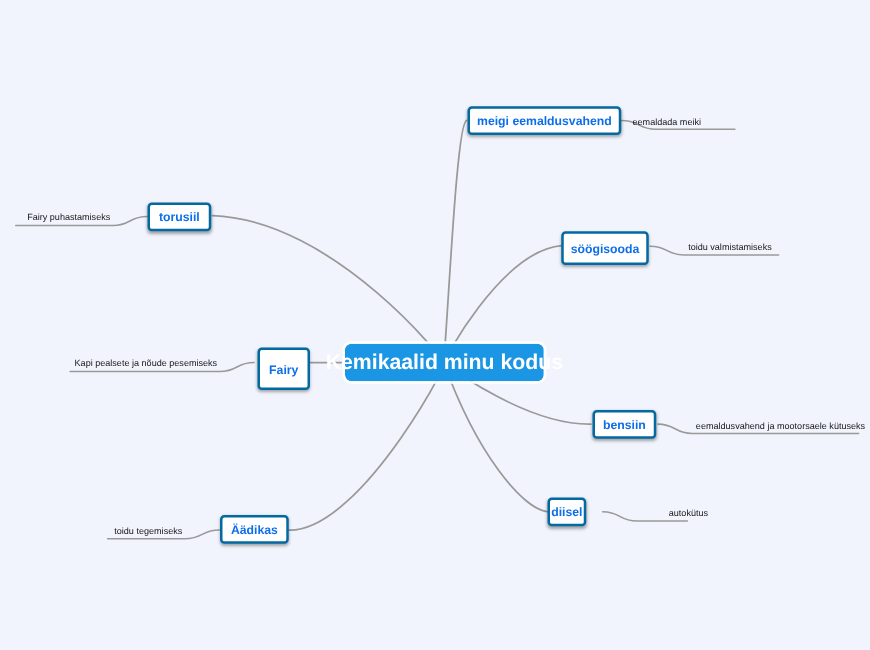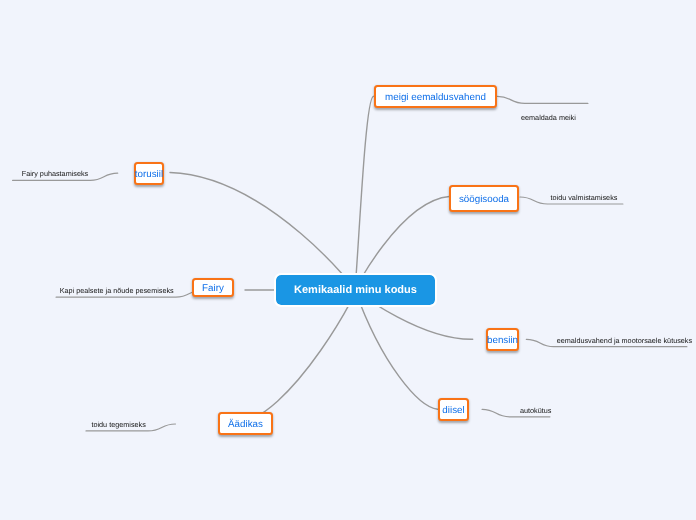--- a/index.html
+++ b/index.html
@@ -3,23 +3,23 @@
 <meta charset="utf-8">
 <style>
   html,body{margin:0;padding:0;}
   body{width:696px;height:520px;background:#f1f4fc;
        font-family:"Liberation Sans",sans-serif;overflow:hidden;
        -webkit-font-smoothing:antialiased;text-rendering:geometricPrecision;}
   #map{position:relative;width:696px;height:520px;}
   svg.links{position:absolute;left:0;top:0;width:696px;height:520px;}
   .node{position:absolute;box-sizing:border-box;display:flex;align-items:center;
         justify-content:center;white-space:nowrap;}
-  .root{background:#1a96e4;color:#ffffff;font-weight:bold;font-size:11px;
+  .root{background:#1a96e4;color:#ffffff;font-weight:bold;font-size:17px;
         border-radius:5px;outline:2px solid #ffffff;}
-  .branch{background:#ffffff;border:2px solid #f97316;color:#0d6ee9;font-weight:normal;
+  .branch{background:#ffffff;border:2px solid #0369a1;color:#0d6ee9;font-weight:bold;
           font-size:9.8px;border-radius:3.5px;box-shadow:0 1.5px 2.5px rgba(0,0,0,.33);padding-top:2px;}
   .leaf{position:absolute;color:#161616;font-size:7.25px;white-space:nowrap;line-height:10px;}
 </style>
 </head>
 <body style="background: rgb(241, 244, 252);">
 
 <div id="map" style="width: 696px; height: 520px;">
 
   <svg class="links" id="links" viewBox="0 0 696 520">
     <path class="bc" fill="none" stroke="#999999" stroke-width="1.4" stroke-linecap="round" d="M 355 290 C 359.3 238.3 365.4 98.5 373.3 96.3"></path>
@@ -34,36 +34,36 @@
     <path class="lc" fill="none" stroke="#999999" stroke-width="1.2" stroke-linecap="round" d="M 175.5 424 C 160.9 424 162.6 430.9 148 430.9 L 86 430.9"></path>
     <path class="bc" fill="none" stroke="#999999" stroke-width="1.4" stroke-linecap="round" d="M 355 290 L 245 290"></path>
     <path class="lc" fill="none" stroke="#999999" stroke-width="1.2" stroke-linecap="round" d="M 203.3 290 C 188.7 290 190.4 297.2 175.8 297.2 L 56.1 297.2"></path>
     <path class="bc" fill="none" stroke="#999999" stroke-width="1.4" stroke-linecap="round" d="M 355 290 C 358.8 292.7 268.5 175.9 170 172.5"></path>
     <path class="lc" fill="none" stroke="#999999" stroke-width="1.2" stroke-linecap="round" d="M 117.7 173.2 C 103.1 173.2 104.8 180.4 90.2 180.4 L 12.6 180.4"></path>
   </svg>
 
   <div id="nodes">
 
     <div class="node branch" style="left: 374px; top: 85px; width: 123px; height: 23px;">meigi eemaldusvahend</div>
-    <div class="leaf" style="left: 521px; top: 92.5px; margin-top: 20px;">eemaldada meiki</div>
+    <div class="leaf" style="left: 506px; top: 92.5px;">eemaldada meiki</div>
 
     <div class="node branch" style="left: 449px; top: 185px; width: 70px; height: 27px;">söögisooda</div>
     <div class="leaf" style="left: 550.5px; top: 193.1px;">toidu valmistamiseks</div>
 
-    <div class="node branch" style="left: 486px; top: 328px; width: 33px; height: 23px;">bensiin</div>
+    <div class="node branch" style="left: 474px; top: 328px; width: 51px; height: 23px;">bensiin</div>
     <div class="leaf" style="left: 556.7px; top: 335.8px;">eemaldusvahend ja mootorsaele kütuseks</div>
 
     <div class="node branch" style="left: 438px; top: 398px; width: 31px; height: 23px;">diisel</div>
-    <div class="leaf" style="left: 520px; top: 405.7px;">autokütus</div>
+    <div class="leaf" style="left: 535px; top: 405.7px;">autokütus</div>
 
-    <div class="node branch" style="left: 176px; top: 412px; width: 55px; height: 23px; margin-left: 42px;">Äädikas</div>
+    <div class="node branch" style="left: 176px; top: 412px; width: 55px; height: 23px;">Äädikas</div>
     <div class="leaf" style="right: 550.2px; top: 419.9px;">toidu tegemiseks</div>
 
-    <div class="node branch" style="left: 192px; top: 278px; width: 42px; height: 19px;">Fairy</div>
+    <div class="node branch" style="left: 206px; top: 278px; width: 42px; height: 34px;">Fairy</div>
     <div class="leaf" style="right: 522.3px; top: 286.3px; padding-left: 40px;">Kapi pealsete ja nõude pesemiseks</div>
 
-    <div class="node branch" style="left: 118px; top: 162px; width: 30px; height: 23px; margin-left: 16px;">torusiil</div>
+    <div class="node branch" style="left: 118px; top: 162px; width: 51px; height: 23px;">torusiil</div>
     <div class="leaf" style="right: 607.8px; top: 169.4px;">Fairy puhastamiseks</div>
 
     <div class="node root" style="left: 276px; top: 275px; width: 159px; height: 30px;">Kemikaalid minu kodus</div>
 
   </div>
 </div>
 
 </body></html>

